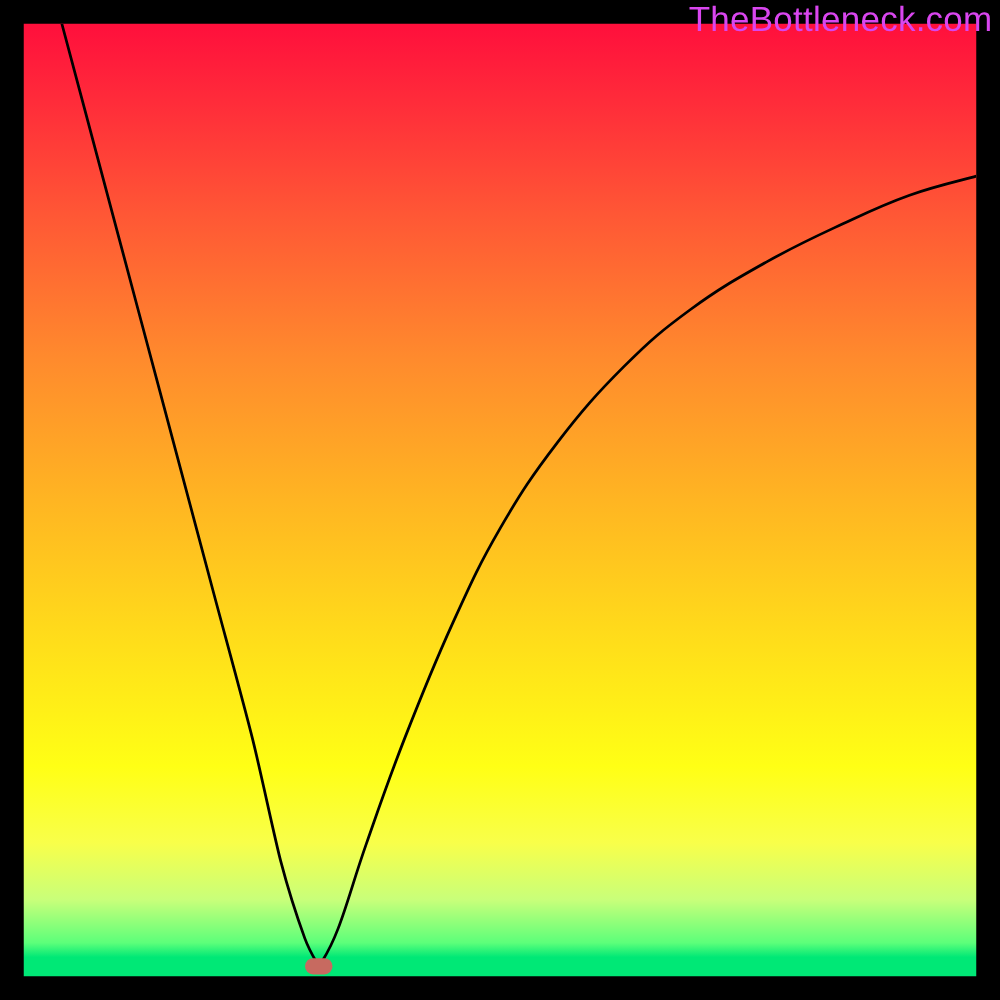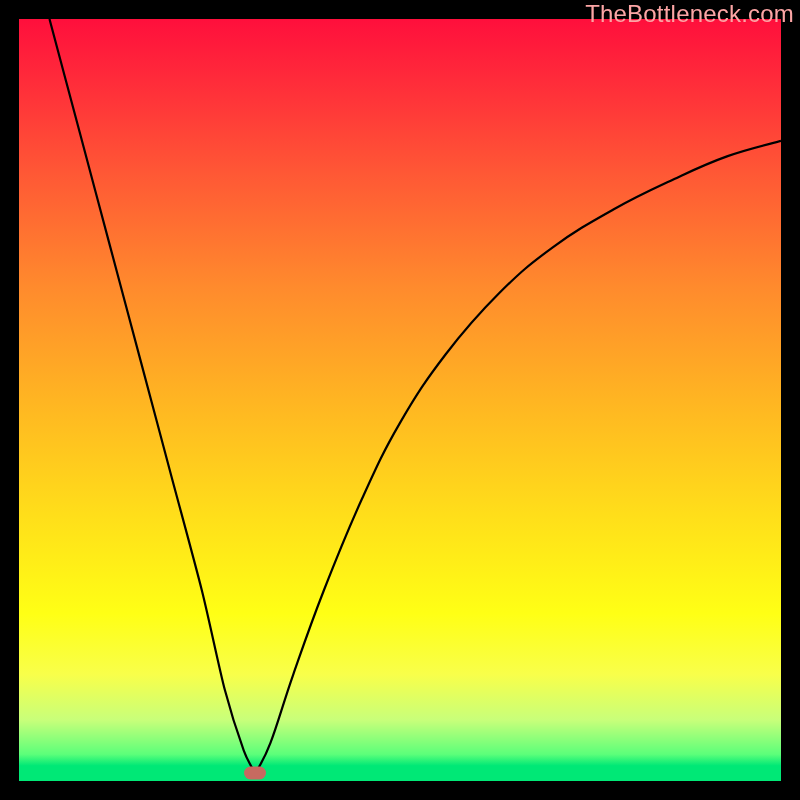--- a/index.html
+++ b/index.html
@@ -25,22 +25,22 @@
       #5cff7a 96.5%,
       #00e876 98%,
       #00e876 100%
     );
   }
 
   .watermark {
     position: absolute;
     top: 0px;
     right: 6px;
-    color: #fca5a5;
-    font-size: 24px;
+    color: #d946ef;
+    font-size: 28px;
     font-weight: 400;
     letter-spacing: 0.2px;
     z-index: 5;
   }
 
   .curve-layer {
     position: absolute;
     left: 0; top: 0;
     width: 762px; height: 762px;
     z-index: 2;

